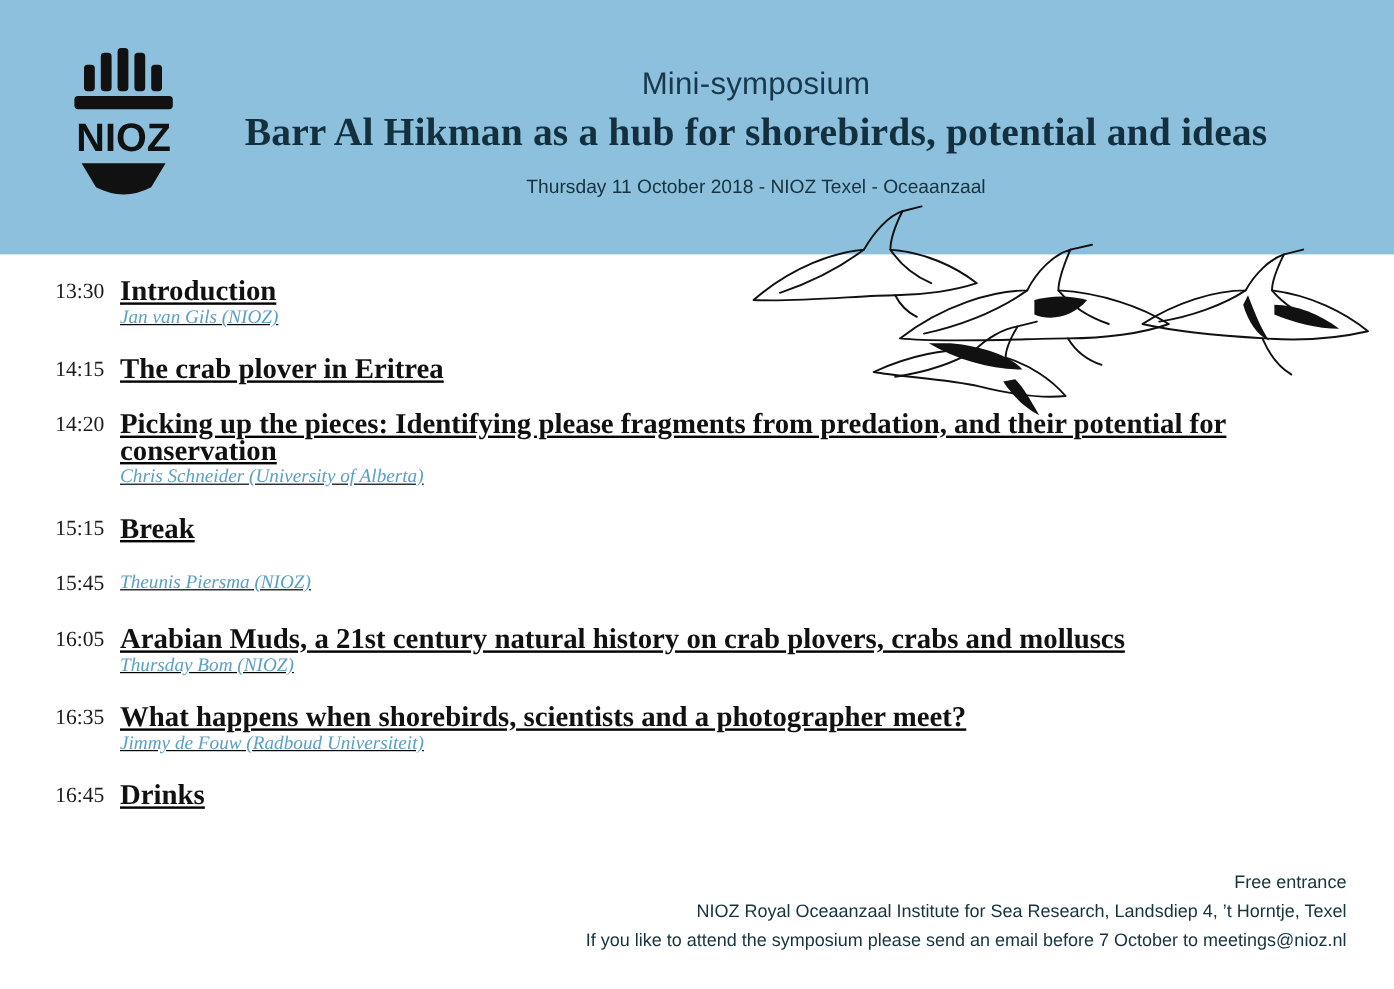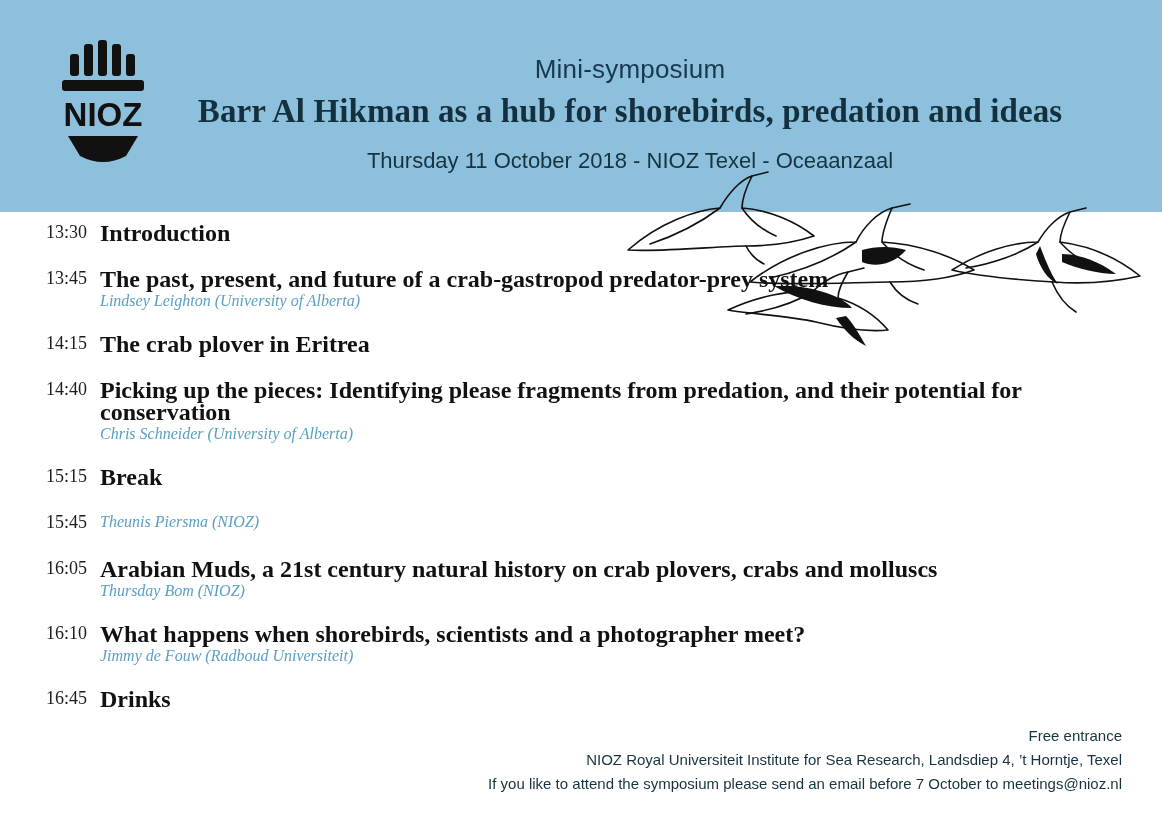--- a/index.html
+++ b/index.html
@@ -47,41 +47,42 @@
   .main-title {
     font-family: "Liberation Serif", serif;
     font-size: 33px;
     font-weight: bold;
     color: #14303f;
     margin: 0 0 18px 0;
     letter-spacing: .1px;
   }
   .subtitle {
     font-family: "Liberation Sans", sans-serif;
-    font-size: 22px;
+    font-size: 16px;
     color: #16333f;
     margin: 0;
   }
 
   
   .birds {
     position: absolute;
     left: 600px;
     top: 150px;
     width: 560px;
     height: 240px;
     pointer-events: none;
   }
 
   
   .program {
     position: absolute;
     left: 0;
-    top: 202px;
+    top: 212px;
     width: 1090px;
+    text-decoration: underline;
   }
   .item {
     position: relative;
     padding: 0 0 0 0;
     margin: 0 0 22px 0;
     min-height: 24px;
   }
   .item-time {
     position: absolute;
     left: 46px;
@@ -143,21 +144,21 @@
         <rect x="14" y="60" width="82" height="34" rx="2" fill="none"></rect>
         <text x="55" y="90" font-family="Liberation Sans, sans-serif" font-size="33" font-weight="bold" text-anchor="middle" fill="#111111">NIOZ</text>
 
         <path d="M20 100 H90 L78 120 Q55 132 32 120 Z"></path>
       </g>
     </svg>
   </div>
 
   <div class="header-text">
     <p class="mini-symposium">Mini-symposium</p>
-    <h1 class="main-title">Barr Al Hikman as a hub for shorebirds, predation and ideas</h1>
+    <h1 class="main-title">Barr Al Hikman as a hub for shorebirds, potential and ideas</h1>
     <p class="subtitle">Thursday 11 October 2018 - NIOZ Texel -  Oceaanzaal</p>
   </div>
 </div>
 
 <div class="birds">
   <svg width="560" height="240" viewBox="0 0 560 240" xmlns="http://www.w3.org/2000/svg">
     <g fill="none" stroke="#111111" stroke-width="1.6" stroke-linejoin="round" stroke-linecap="round">
 
       <path d="M28 100 C60 72 96 60 120 58 C128 44 140 30 152 26 C146 38 142 50 142 58
                C170 60 196 72 214 86 C196 92 170 96 146 96 C120 96 64 102 28 100 Z"></path>
@@ -196,35 +197,31 @@
       <path d="M452 132 C458 146 466 156 476 162"></path>
     </g>
   </svg>
 </div>
 
 <div class="program">
 
   <div class="item first">
     <div class="item-time">13:30</div>
     <div class="item-title">Introduction</div>
-  </div>
-
-  <div class="item">
-    <div class="item-time">13:45</div>
-    <div class="item-title">The past, present, and future of a crab-gastropod predator-prey system</div>
-    <div class="item-speaker">Lindsey Leighton (University of Alberta)</div>
-  </div>
+    <div class="item-speaker">Jan van Gils (NIOZ)</div>
+  </div>
+
 
   <div class="item">
     <div class="item-time">14:15</div>
     <div class="item-title">The crab plover in Eritrea</div>
   </div>
 
   <div class="item">
-    <div class="item-time">14:40</div>
+    <div class="item-time">14:20</div>
     <div class="item-title">Picking up the pieces: Identifying please fragments from predation, and their potential for conservation</div>
     <div class="item-speaker">Chris Schneider (University of Alberta)</div>
   </div>
 
   <div class="item no-speaker">
     <div class="item-time">15:15</div>
     <div class="item-title">Break</div>
 
   </div>
 
@@ -233,30 +230,30 @@
     <div class="item-speaker">Theunis Piersma (NIOZ)</div>
   </div>
 
   <div class="item">
     <div class="item-time">16:05</div>
     <div class="item-title">Arabian Muds, a 21st century natural history on crab plovers, crabs and molluscs</div>
     <div class="item-speaker">Thursday Bom (NIOZ)</div>
   </div>
 
   <div class="item">
-    <div class="item-time">16:10</div>
+    <div class="item-time">16:35</div>
     <div class="item-title">What happens when shorebirds, scientists and a photographer meet?</div>
     <div class="item-speaker">Jimmy de Fouw (Radboud Universiteit)</div>
   </div>
 
   <div class="item no-speaker">
     <div class="item-time">16:45</div>
     <div class="item-title">Drinks</div>
 
   </div>
 
 </div>
 
 <div class="footer">
   <div>Free entrance</div>
-  <div>NIOZ Royal Universiteit Institute for Sea Research, Landsdiep 4, ’t Horntje, Texel</div>
+  <div>NIOZ Royal Oceaanzaal Institute for Sea Research, Landsdiep 4, ’t Horntje, Texel</div>
   <div>If you like to attend the symposium please send an email before 7 October to meetings@nioz.nl</div>
 </div>
 
 </body></html>

